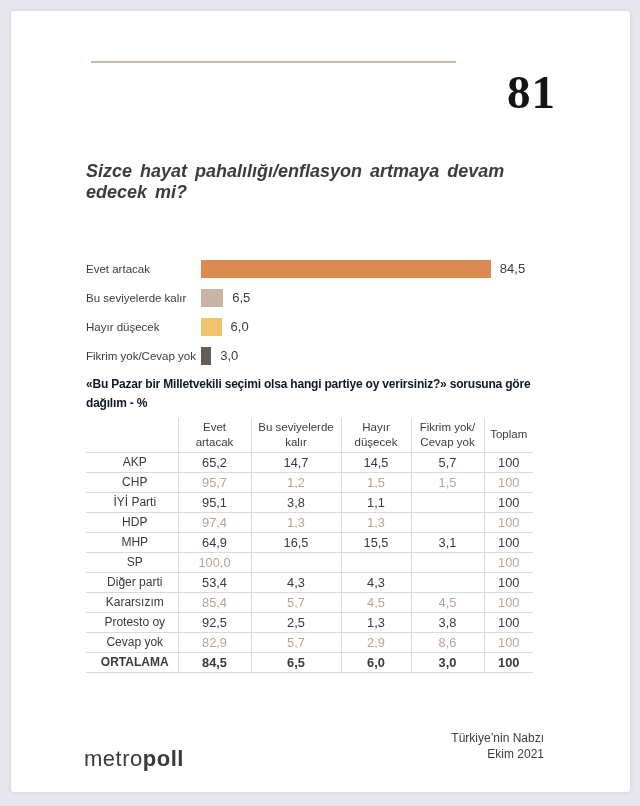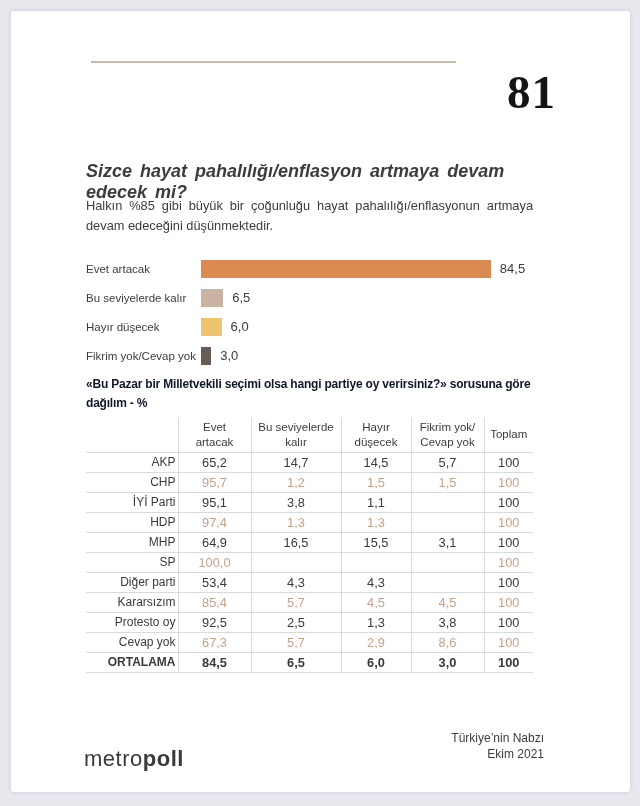--- a/index.html
+++ b/index.html
@@ -125,21 +125,21 @@
     line-height: 1.3;
     white-space: pre-line;
     color: #3c3c3c;
   }
   .results-table tbody td {
     height: 20px;
     font-size: 12.8px;
     color: #3a3a3a;
   }
   .results-table tbody td.row-label {
-    text-align: right;
+    text-align: center;
     padding-left: 8px;
     font-size: 12px;
   }
   .results-table tbody tr.muted td:not(.row-label) { color: #c2a28d; margin-top: 34px; }
   .results-table tbody tr.bold td { font-weight: 700; }
 
   
   .footer-logo {
     position: absolute;
     left: 73px; bottom: 20px;
@@ -159,21 +159,20 @@
 </style>
 </head>
 <body>
 
 <div class="page">
 
   <div class="divider"></div>
   <div class="page-number">81</div>
 
   <div class="question">Sizce hayat pahalılığı/enflasyon artmaya devam edecek mi?</div>
-  <div class="summary">Halkın %85 gibi büyük bir çoğunluğu hayat pahalılığı/enflasyonun artmaya devam edeceğini düşünmektedir.</div>
 
   <div class="chart">
     <div class="chart-row">
       <span class="chart-label">Evet artacak</span>
       <span class="chart-bar" style="width: 289.835px; background: rgb(219, 138, 81);"></span>
       <span class="chart-value">84,5</span>
     </div>
     <div class="chart-row">
       <span class="chart-label">Bu seviyelerde kalır</span>
       <span class="chart-bar" style="width: 22.295px; background: rgb(203, 179, 163);"></span>
@@ -284,21 +283,21 @@
       <tr>
         <td class="row-label">Protesto oy</td>
         <td>92,5</td>
         <td>2,5</td>
         <td>1,3</td>
         <td>3,8</td>
         <td>100</td>
       </tr>
       <tr class="muted">
         <td class="row-label">Cevap yok</td>
-        <td>67,3</td>
+        <td>82,9</td>
         <td>5,7</td>
         <td>2,9</td>
         <td>8,6</td>
         <td>100</td>
       </tr>
       <tr class="bold">
         <td class="row-label">ORTALAMA</td>
         <td>84,5</td>
         <td>6,5</td>
         <td>6,0</td>

